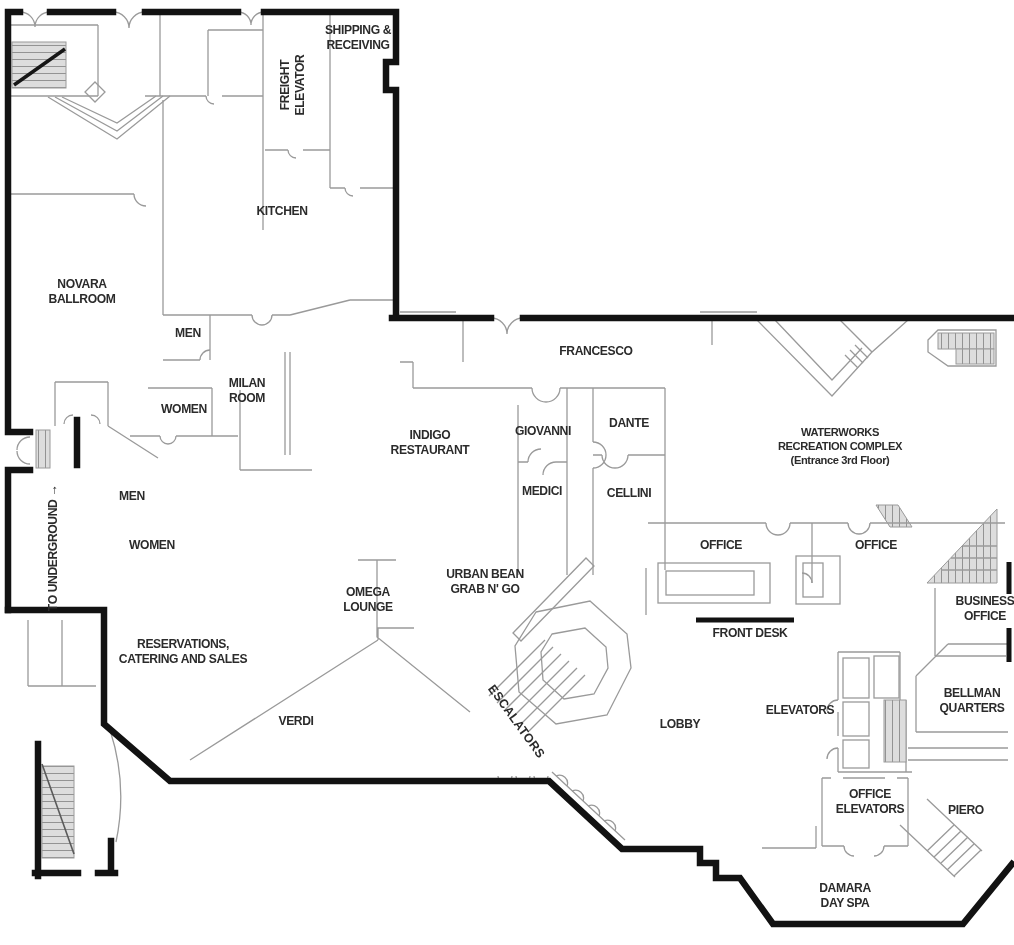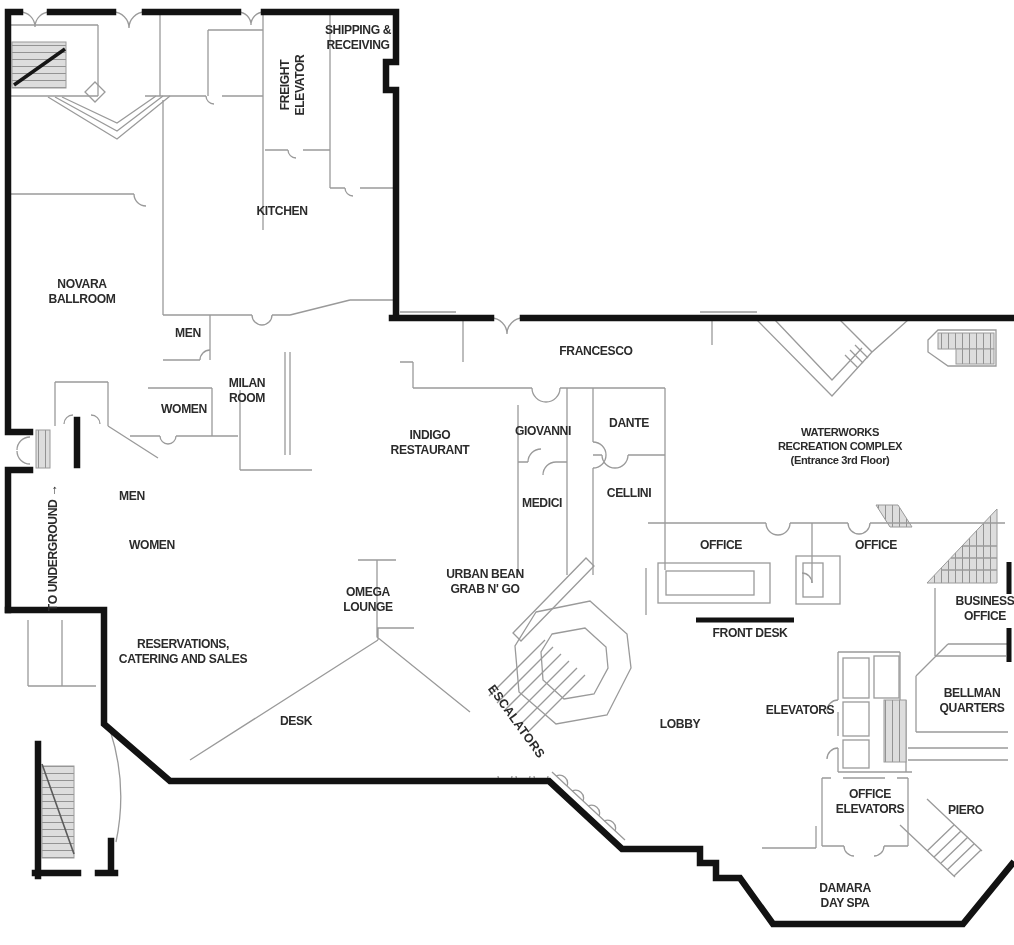--- a/index.html
+++ b/index.html
@@ -178,40 +178,40 @@
 RECEIVING</div>
 <div class="lbl" style="left:188px;top:334px">MEN</div>
 <div class="lbl" style="left:247px;top:391px">MILAN
 ROOM</div>
 <div class="lbl" style="left:184px;top:410px">WOMEN</div>
 <div class="lbl" style="left:596px;top:352px">FRANCESCO</div>
 <div class="lbl" style="left:543px;top:432px">GIOVANNI</div>
 <div class="lbl" style="left:629px;top:424px">DANTE</div>
 <div class="lbl" style="left:430px;top:443px">INDIGO
 RESTAURANT</div>
-<div class="lbl" style="left:542px;top:504px">MEDICI</div>
+<div class="lbl" style="left:542px;top:492px">MEDICI</div>
 <div class="lbl" style="left:629px;top:494px">CELLINI</div>
 <div class="lbl small" style="left:840px;top:446px">WATERWORKS
 RECREATION COMPLEX
 (Entrance 3rd Floor)</div>
 <div class="lbl" style="left:132px;top:497px">MEN</div>
 <div class="lbl" style="left:152px;top:546px">WOMEN</div>
 <div class="lbl" style="left:721px;top:546px">OFFICE</div>
 <div class="lbl" style="left:876px;top:546px">OFFICE</div>
 <div class="lbl" style="left:985px;top:609px">BUSINESS
 OFFICE</div>
 <div class="lbl" style="left:54px;top:548px;--r:-90deg">TO UNDERGROUND  →</div>
 <div class="lbl" style="left:368px;top:600px">OMEGA
 LOUNGE</div>
 <div class="lbl" style="left:485px;top:582px">URBAN BEAN
 GRAB N' GO</div>
 <div class="lbl" style="left:183px;top:652px">RESERVATIONS,
 CATERING AND SALES</div>
 <div class="lbl" style="left:750px;top:634px">FRONT DESK</div>
-<div class="lbl" style="left:296px;top:722px">DESK</div>
+<div class="lbl" style="left:296px;top:722px">VERDI</div>
 <div class="lbl" style="left:516px;top:722px;--r:54deg;letter-spacing:0.5px">ESCALATORS</div>
 <div class="lbl" style="left:680px;top:725px">LOBBY</div>
 <div class="lbl" style="left:800px;top:711px">ELEVATORS</div>
 <div class="lbl" style="left:972px;top:701px">BELLMAN
 QUARTERS</div>
 <div class="lbl" style="left:870px;top:802px">OFFICE
 ELEVATORS</div>
 <div class="lbl" style="left:966px;top:811px">PIERO</div>
 <div class="lbl" style="left:845px;top:896px">DAMARA
 DAY SPA</div>

